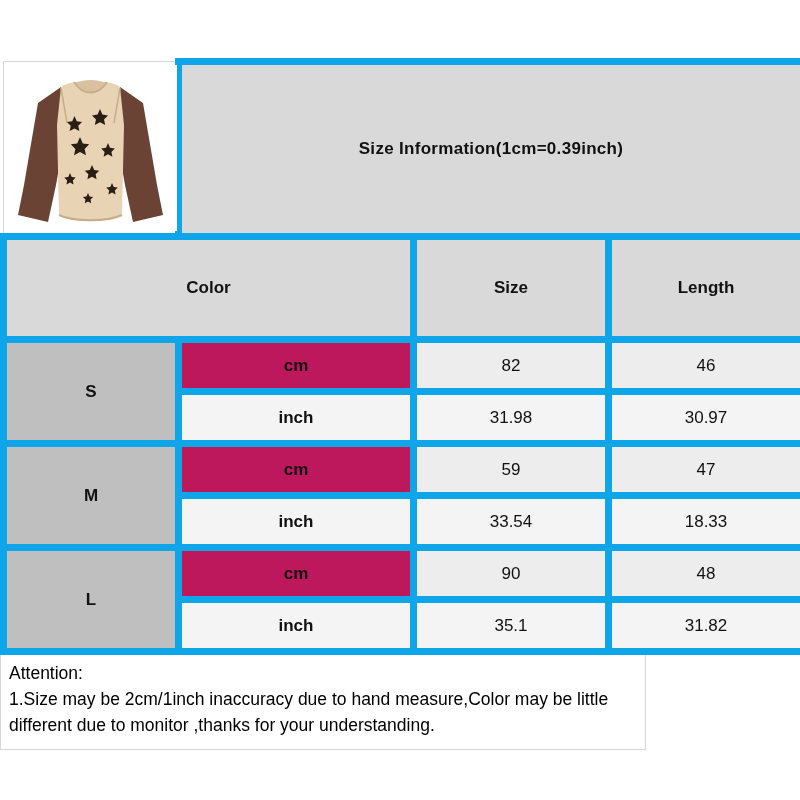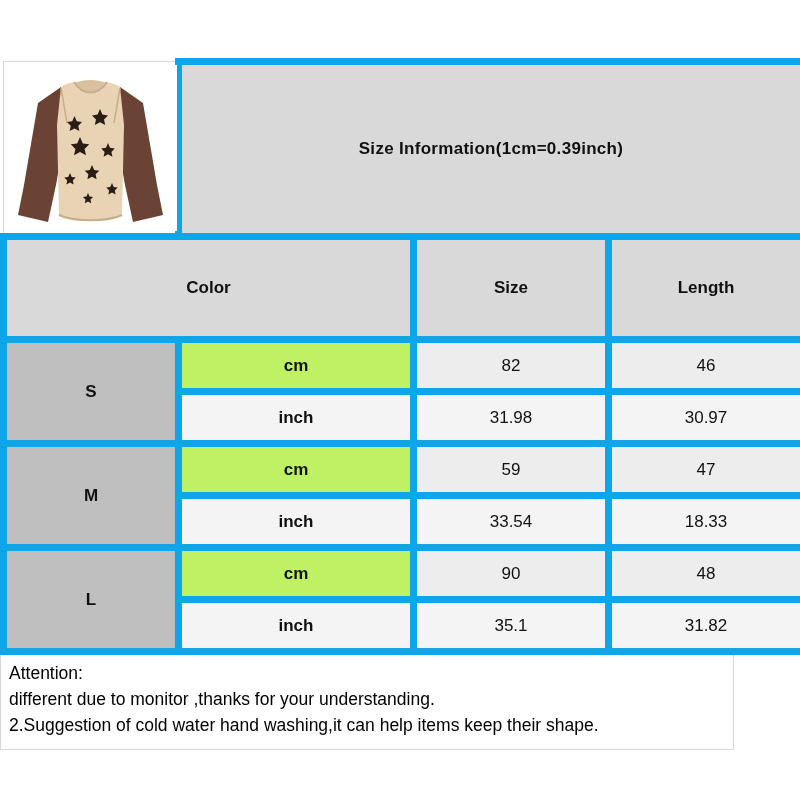--- a/index.html
+++ b/index.html
@@ -61,38 +61,38 @@
     font-size: 19px;
     font-weight: bold;
   }
   
   .size-label {
     background: #bfbfbf;
     font-size: 18px;
     font-weight: bold;
   }
   .unit-cell {
-    background: #bef264;
+    background: #be185d;
     font-size: 18px;
     font-weight: bold;
     height: 45px;
   }
   .val-cell {
     background: #ededed;
     font-size: 19px;
     height: 45px;
   }
   .unit-cell.alt, .val-cell.alt {
     background: #f4f4f4;
   }
   
   .attention {
     border: 1px solid #d8d8d8;
     border-top: none;
-    width: 734px;
+    width: 646px;
     box-sizing: border-box;
     background: #ffffff;
     padding: 6px 8px 10px 8px;
     font-size: 17.5px;
     line-height: 1.48;
     color: #000000;
   }
   .attention p {
     margin: 0;
   }
@@ -194,17 +194,17 @@
       <tr>
         <td class="unit-cell alt">inch</td>
         <td class="val-cell alt">35.1</td>
         <td class="val-cell alt">31.82</td>
       </tr>
     </tbody>
   </table>
 
   <div class="attention">
     <p>Attention:</p>
+    <p>1.Size may be 2cm/1inch inaccuracy due to hand measure,Color may be little</p>
     <p>different due to monitor ,thanks for your understanding.</p>
-    <p>2.Suggestion of cold water hand washing,it can help items keep their shape.</p>
   </div>
 
 </div>
 
 </body></html>

